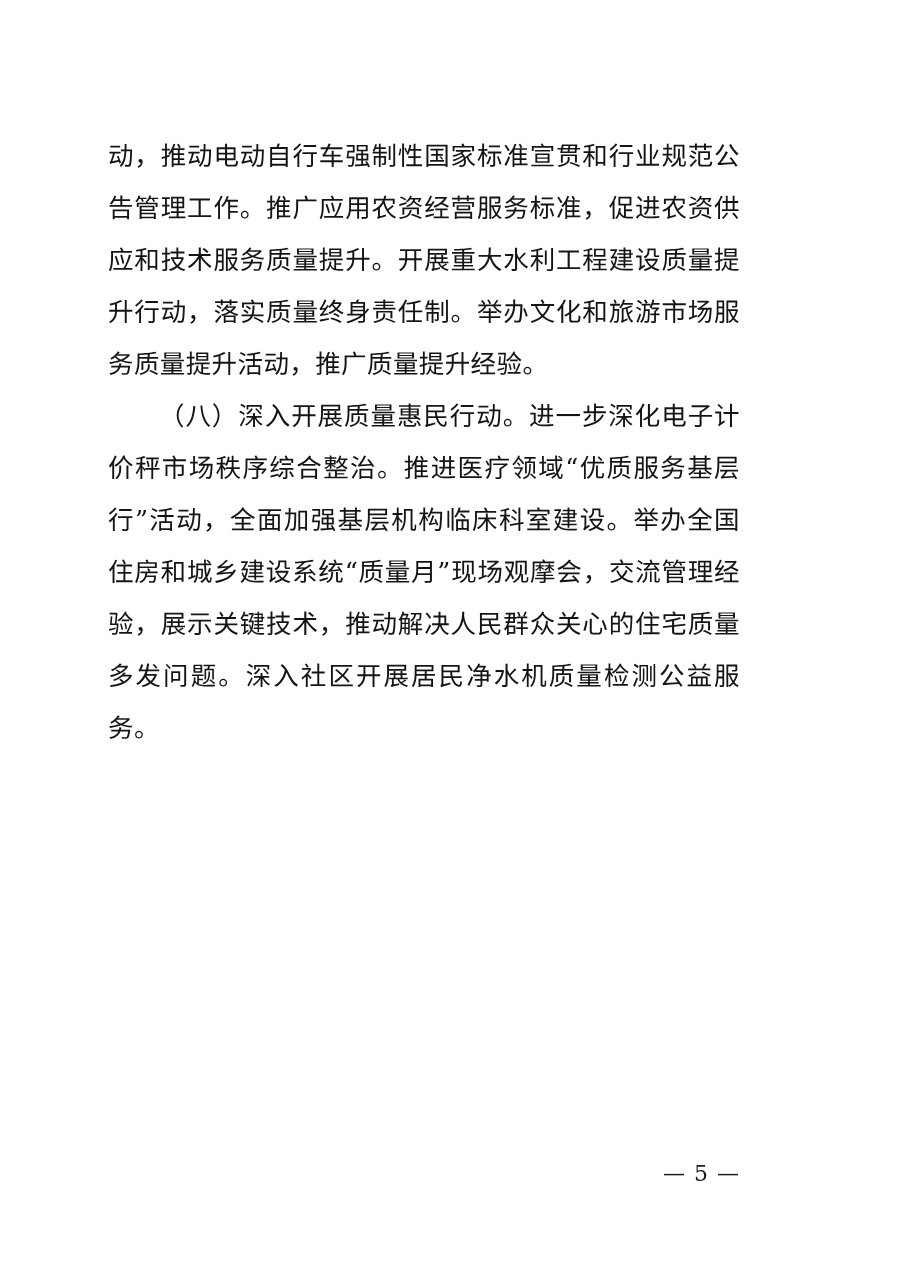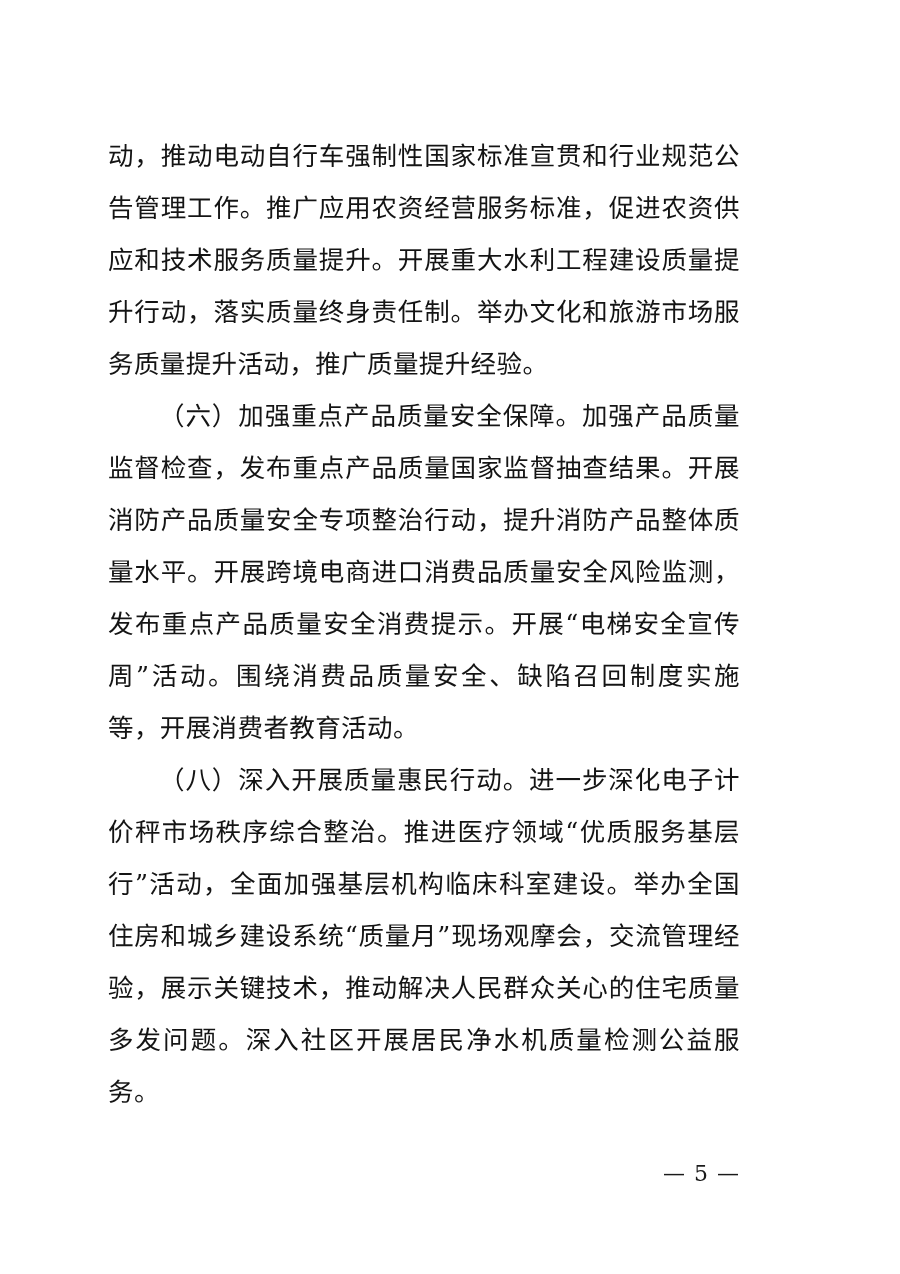--- a/index.html
+++ b/index.html
@@ -55,21 +55,20 @@
 </style>
 </head>
 <body>
 
 <div class="page">
 
   <div class="doc-body">
 
     <p class="para">动，推动电动自行车强制性国家标准宣贯和行业规范公告管理工作。推广应用农资经营服务标准，促进农资供应和技术服务质量提升。开展重大水利工程建设质量提升行动，落实质量终身责任制。举办文化和旅游市场服务质量提升活动，推广质量提升经验。</p>
 
-    <p class="para indent">（六）加强重点产品质量安全保障。加强产品质量监督检查，发布重点产品质量国家监督抽查结果。开展消防产品质量安全专项整治行动，提升消防产品整体质量水平。开展跨境电商进口消费品质量安全风险监测，发布重点产品质量安全消费提示。开展“电梯安全宣传周”活动。围绕消费品质量安全、缺陷召回制度实施等，开展消费者教育活动。</p>
 
 
     <p class="para indent">（八）深入开展质量惠民行动。进一步深化电子计价秤市场秩序综合整治。推进医疗领域“优质服务基层行”活动，全面加强基层机构临床科室建设。举办全国住房和城乡建设系统“质量月”现场观摩会，交流管理经验，展示关键技术，推动解决人民群众关心的住宅质量多发问题。深入社区开展居民净水机质量检测公益服务。</p>
 
   </div>
 
   <div class="page-number">— 5 —</div>
 
 </div>
 

